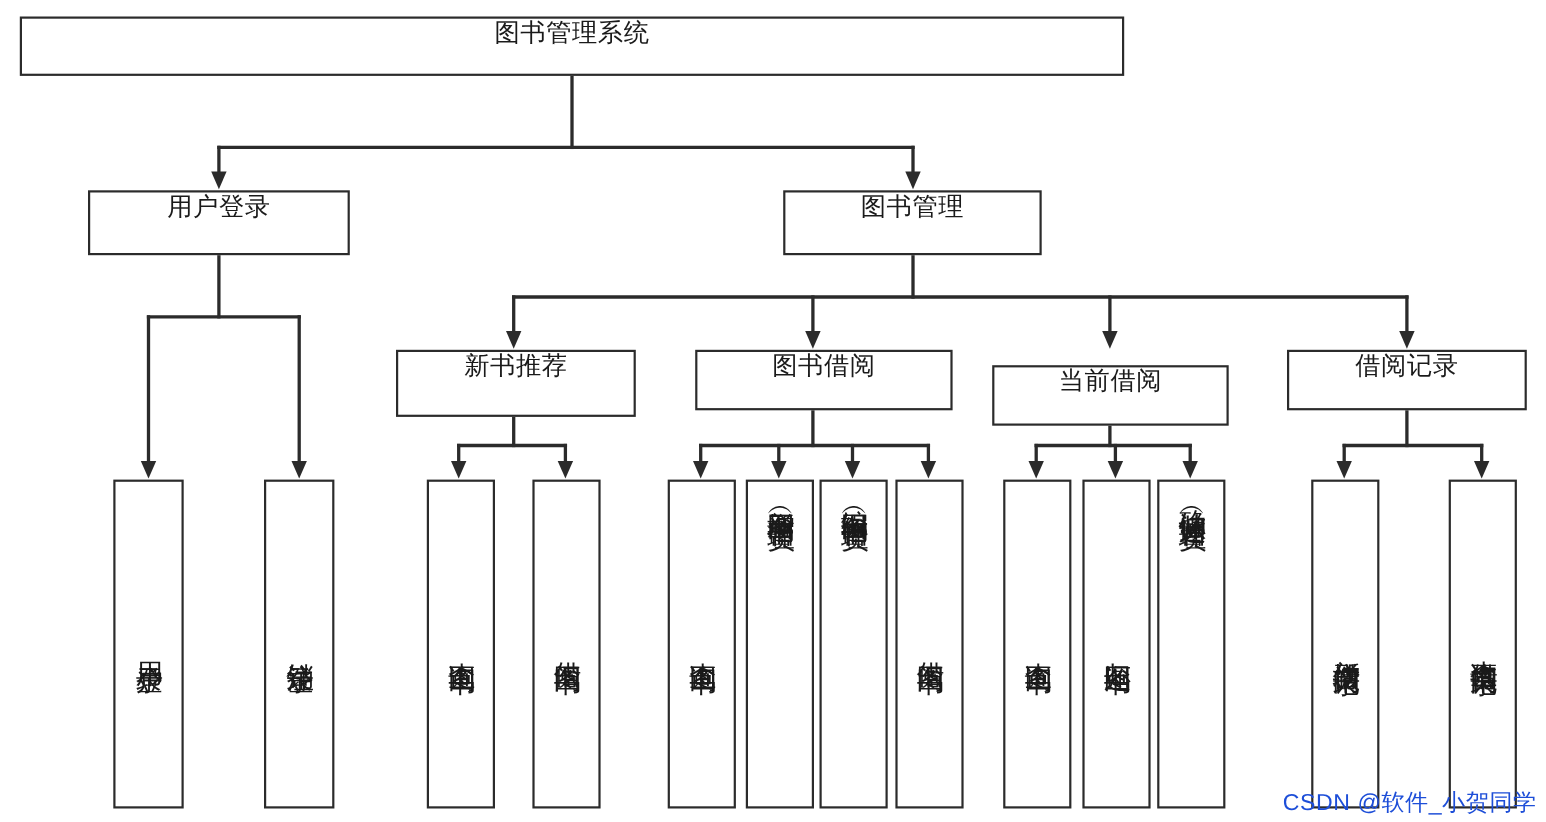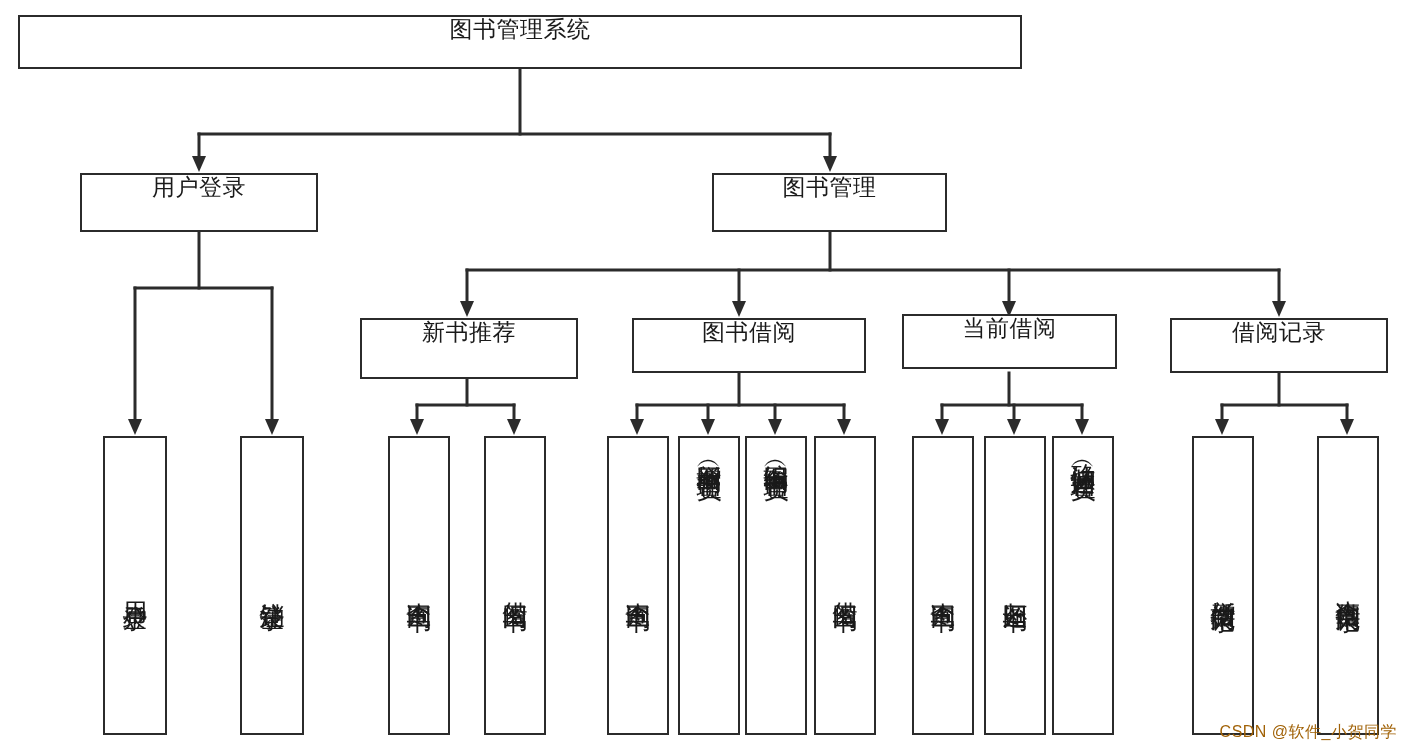--- a/index.html
+++ b/index.html
@@ -57,22 +57,22 @@
     color: #1a1a1a;
   }
   .node-v.center-mode {
     align-items: center;
     padding-top: 0;
   }
   #watermark {
     position: absolute;
     right: 8px;
     bottom: 4px;
-    font-size: 16px;
-    color: #a16207;
+    font-size: 21px;
+    color: #1d4ed8;
     white-space: nowrap;
     z-index: 5;
     letter-spacing: 0.5px;
   }
 </style>
 </head>
 <body>
 
 <div id="diagram-root">
 
@@ -140,21 +140,21 @@
       </div>
       <div class="node node-h" style="left: 712px; top: 173px; width: 235px; height: 59px;">
         <span>图书管理</span>
       </div>
       <div class="node node-h" style="left: 360px; top: 318px; width: 218px; height: 61px;">
         <span>新书推荐</span>
       </div>
       <div class="node node-h" style="left: 632px; top: 318px; width: 234px; height: 55px;">
         <span>图书借阅</span>
       </div>
-      <div class="node node-h" style="left: 902px; top: 314px; width: 215px; height: 55px;">
+      <div class="node node-h" style="left: 902px; top: 332px; width: 215px; height: 55px;">
         <span>当前借阅</span>
       </div>
       <div class="node node-h" style="left: 1170px; top: 318px; width: 218px; height: 55px;">
         <span>借阅记录</span>
       </div>
       <div class="node node-v center-mode" style="left: 103px; top: 436px; width: 64px; height: 299px;">
         <span class="vtext">用户登录</span>
       </div>
       <div class="node node-v center-mode" style="left: 240px; top: 436px; width: 64px; height: 299px;">
         <span class="vtext">注销登录</span>

